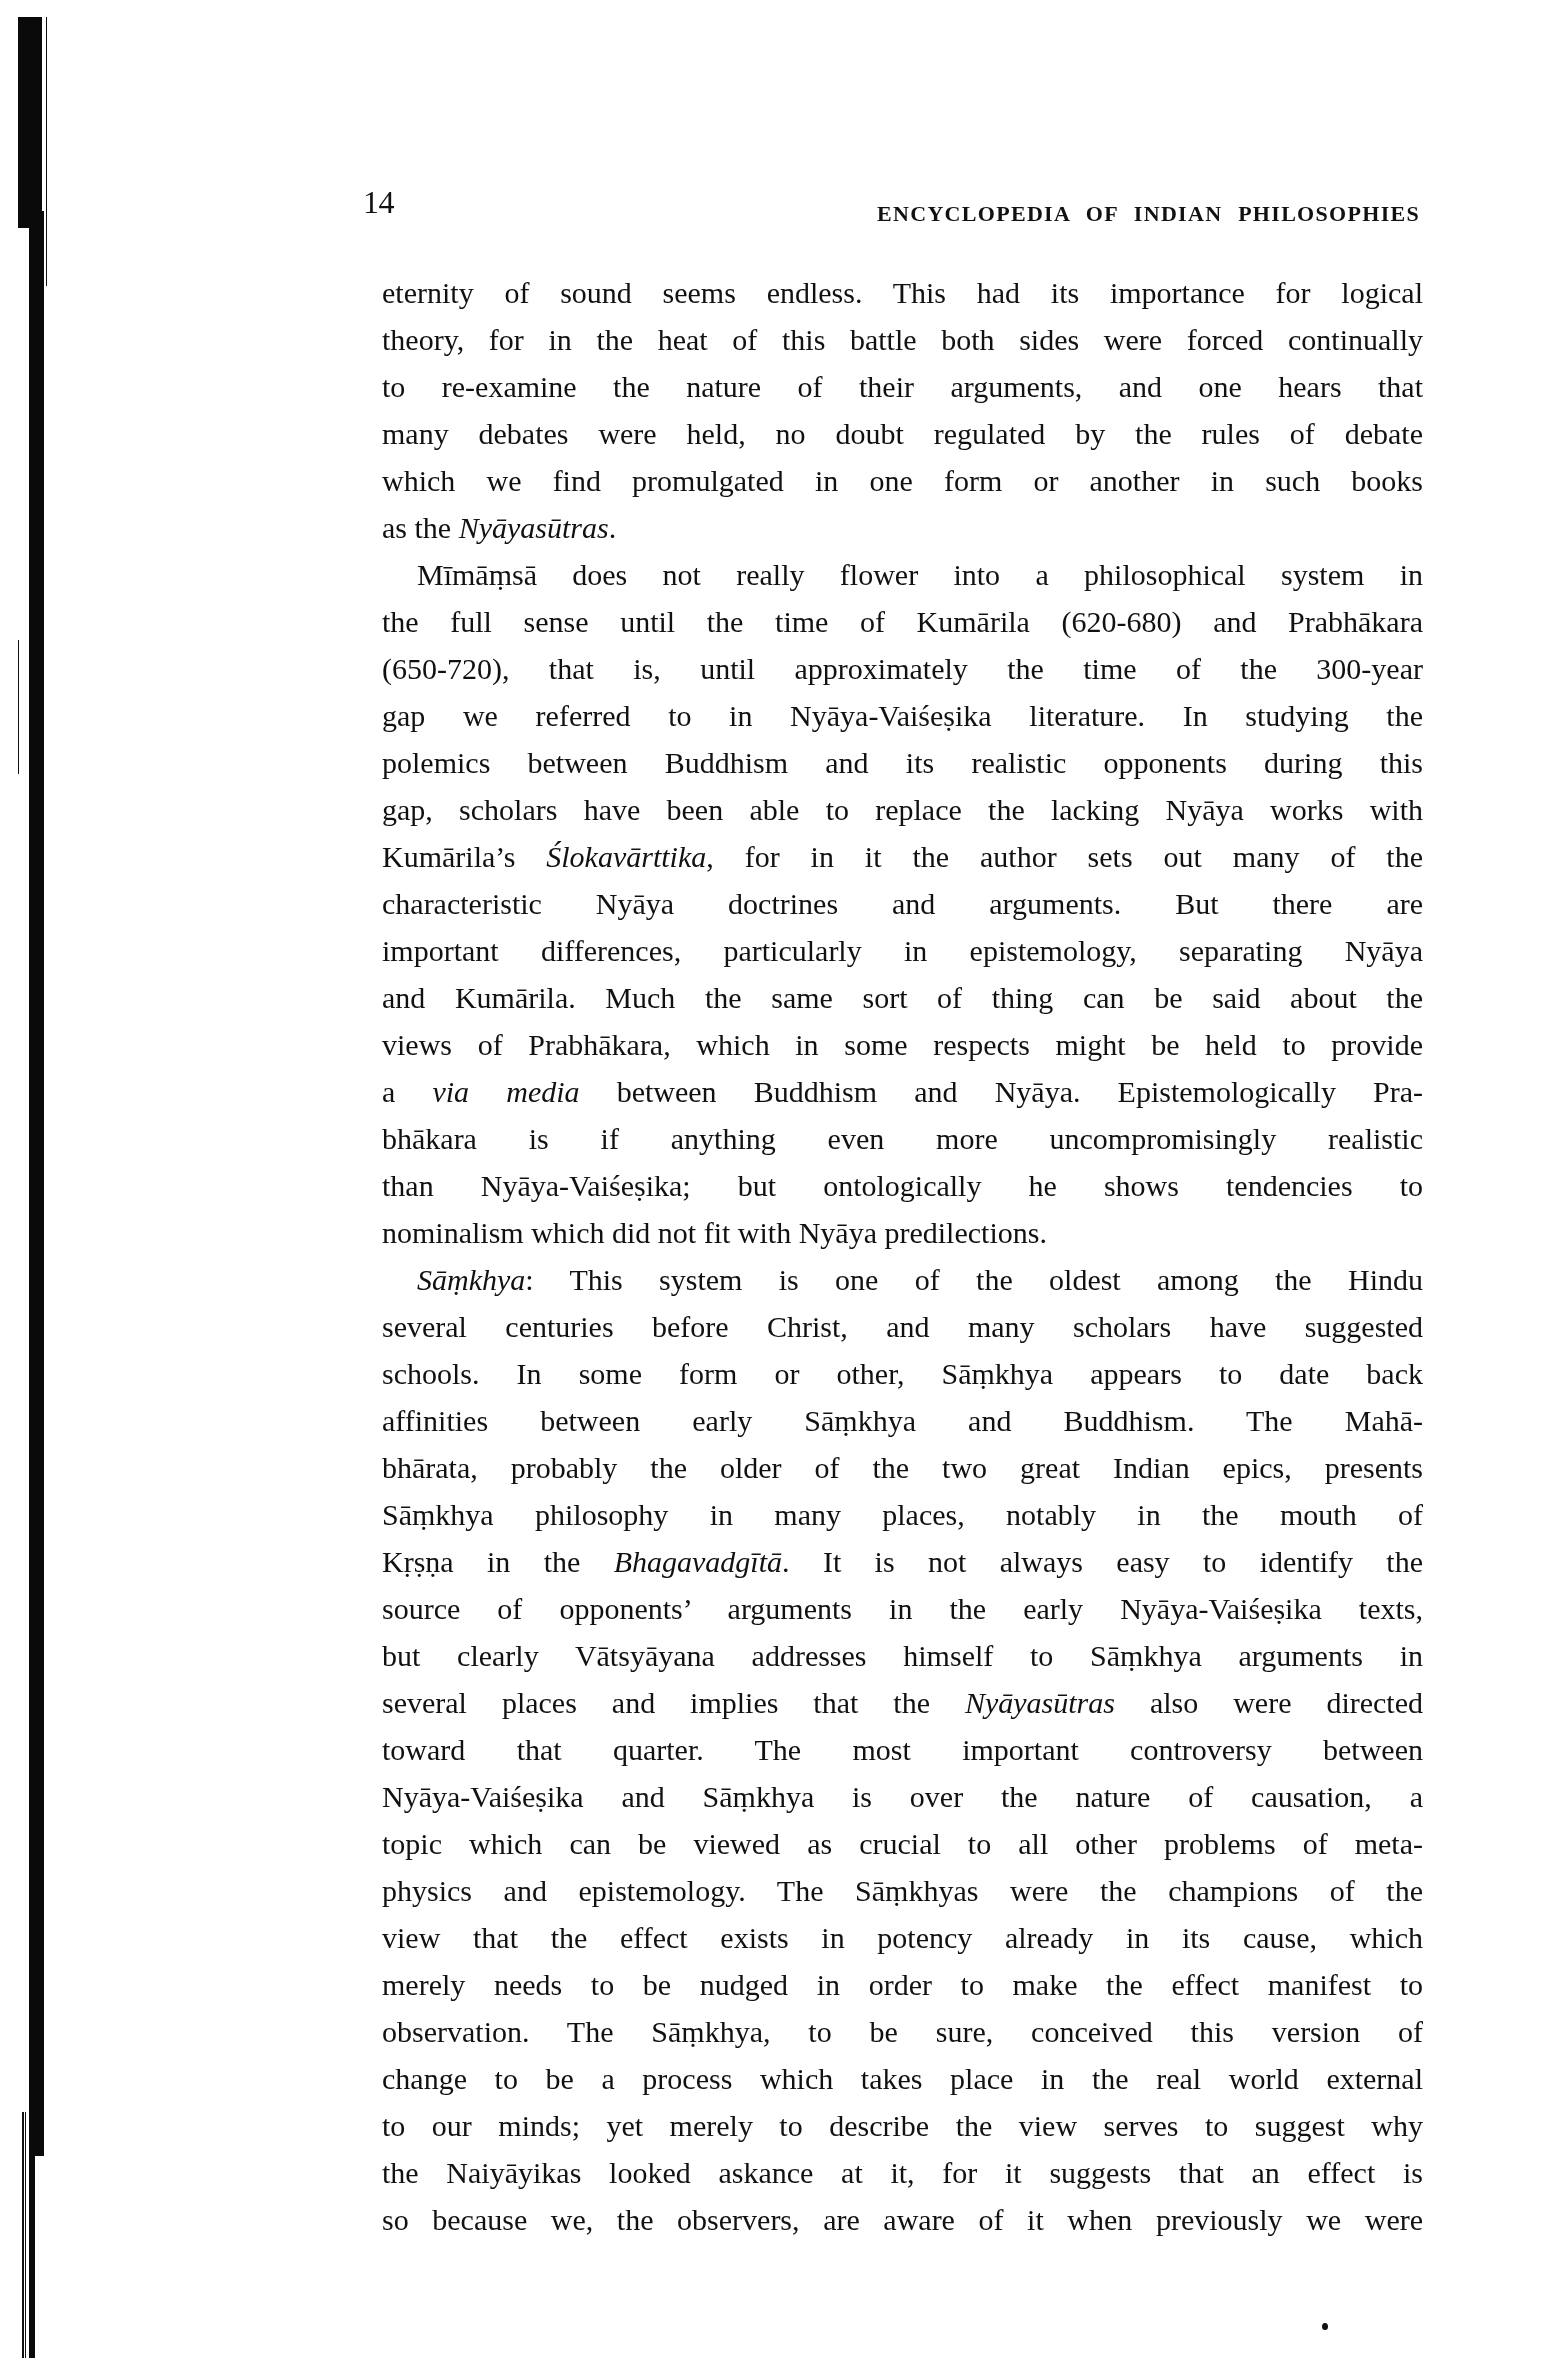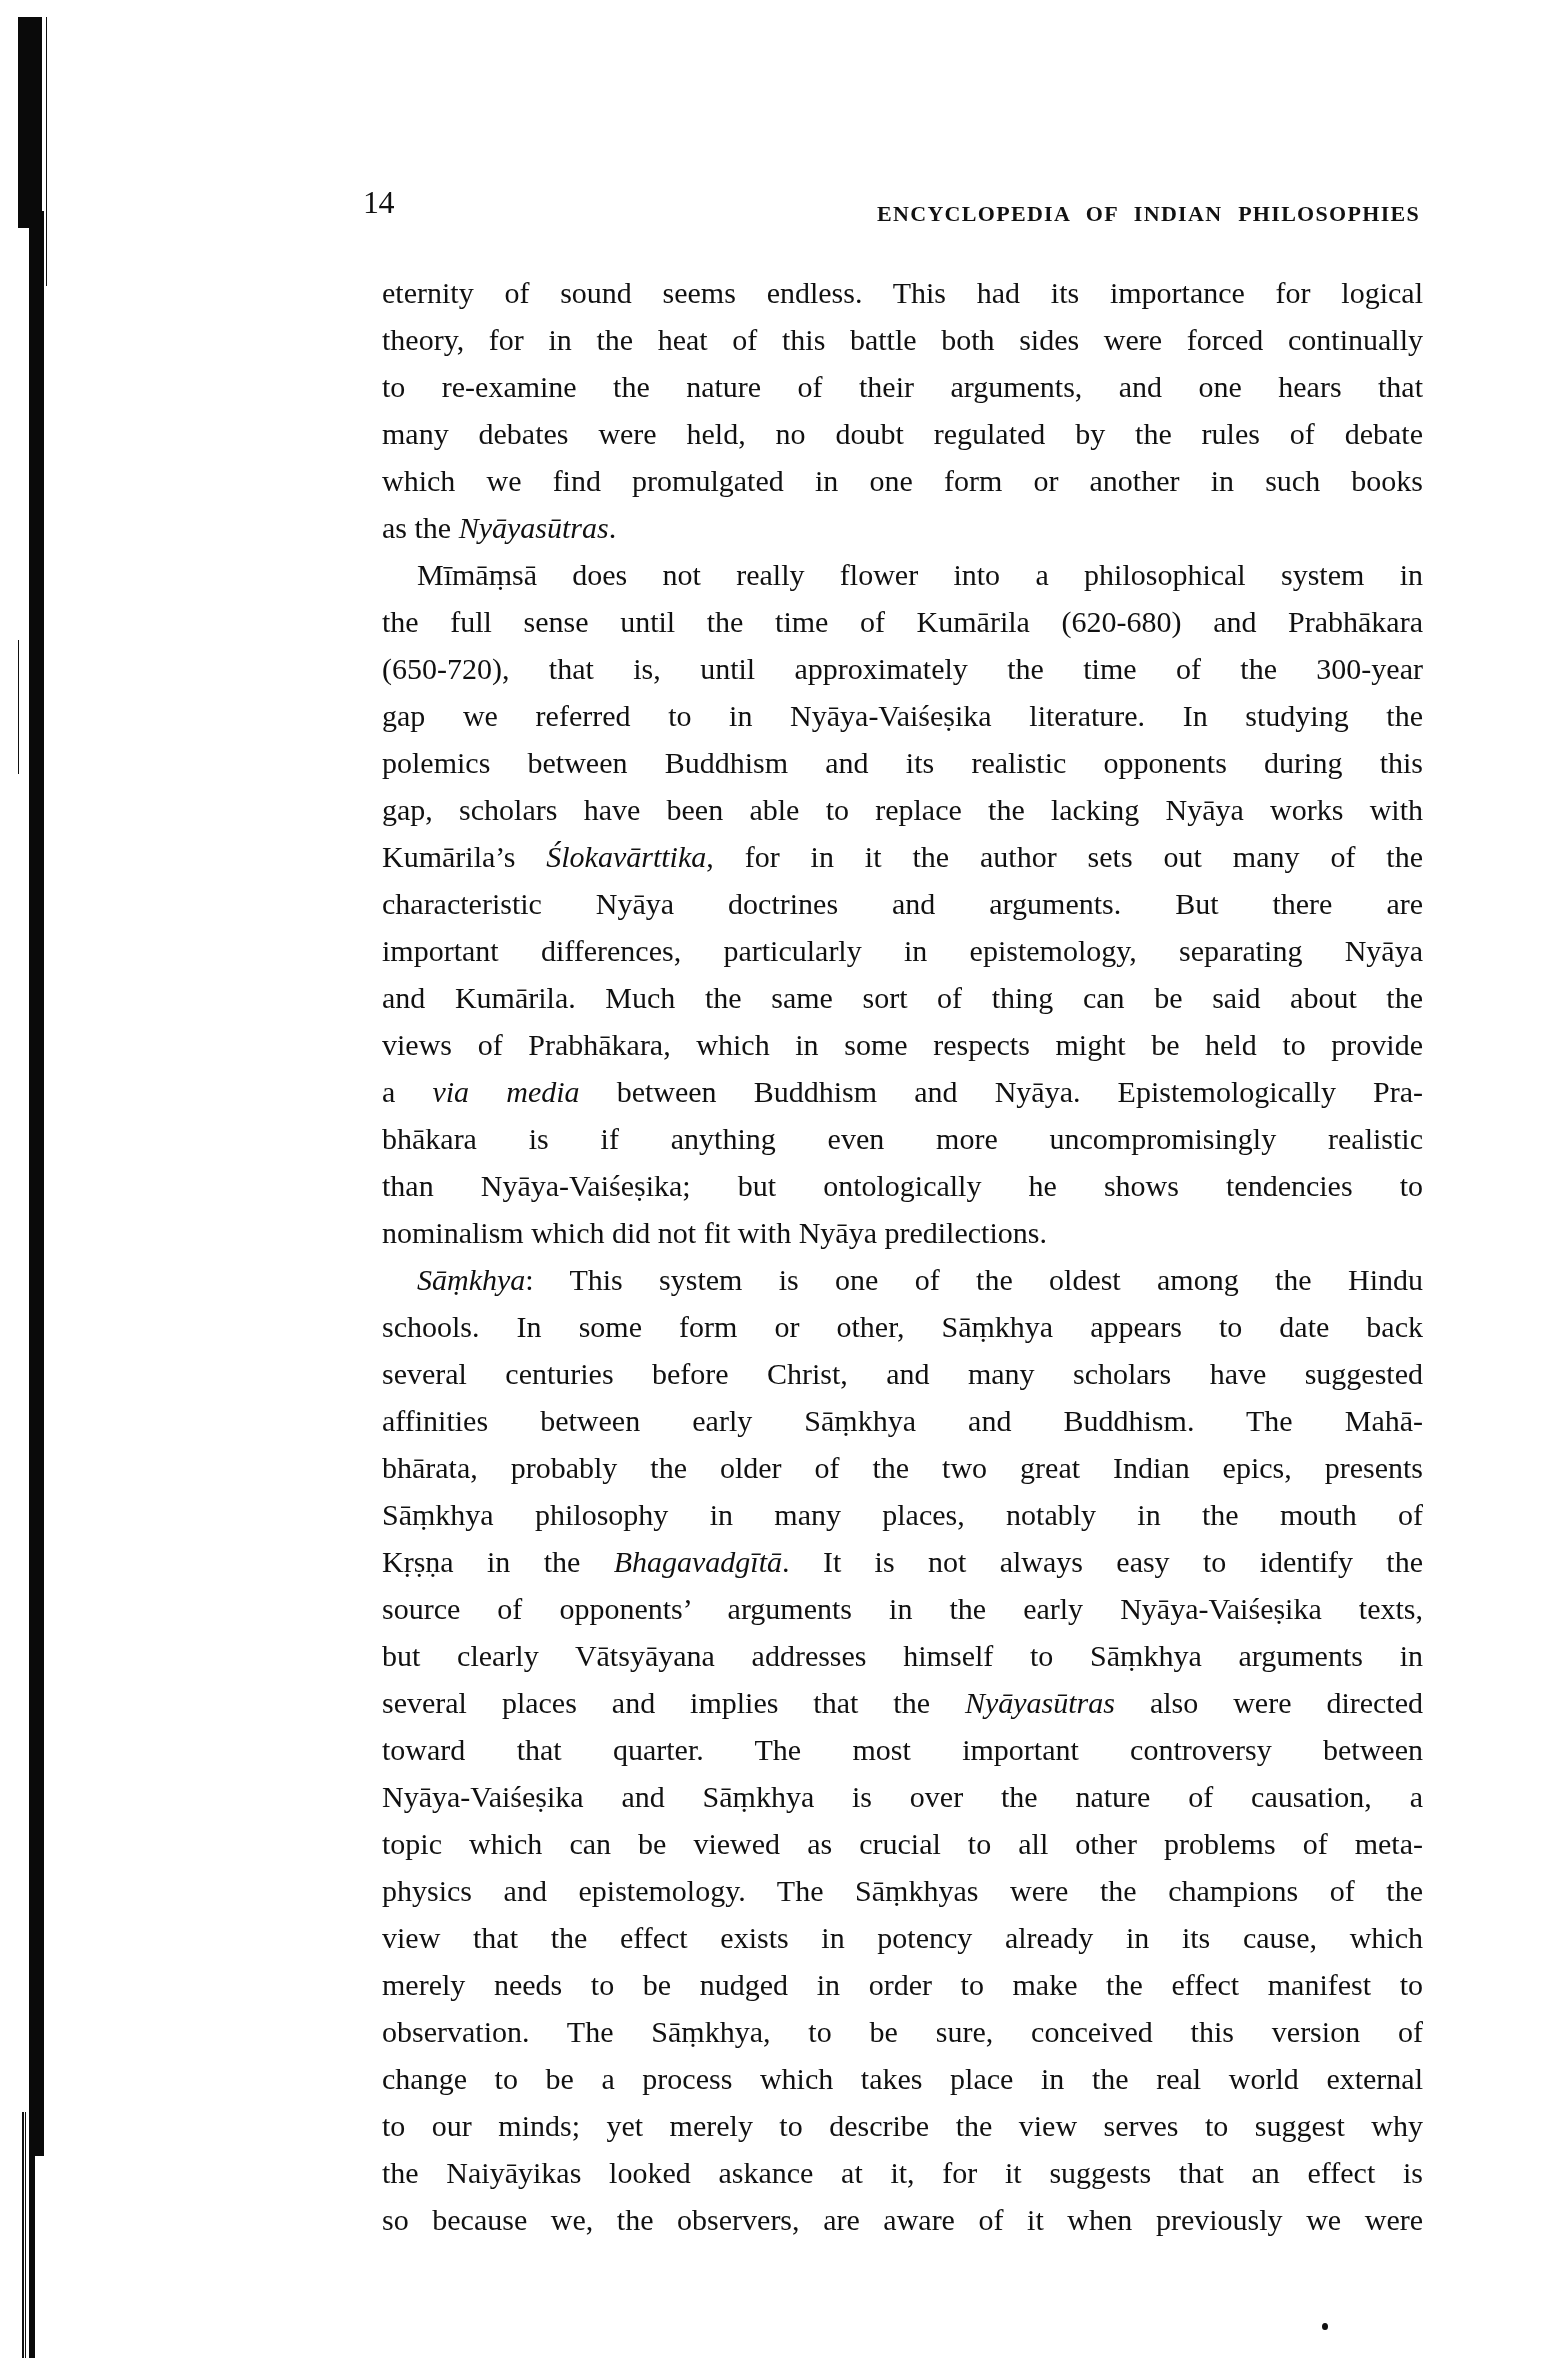--- a/index.html
+++ b/index.html
@@ -157,22 +157,22 @@
       <div class="line"><span class="line-inner"><span>important differences, particularly in epistemology, separating Nyāya</span></span></div>
       <div class="line"><span class="line-inner"><span>and Kumārila. Much the same sort of thing can be said about the</span></span></div>
       <div class="line"><span class="line-inner"><span>views of Prabhākara, which in some respects might be held to provide</span></span></div>
       <div class="line"><span class="line-inner"><span>a </span><span class="it">via media</span><span> between Buddhism and Nyāya. Epistemologically Pra-</span></span></div>
       <div class="line"><span class="line-inner"><span>bhākara is if anything even more uncompromisingly realistic</span></span></div>
       <div class="line"><span class="line-inner"><span>than Nyāya-Vaiśeṣika; but ontologically he shows tendencies to</span></span></div>
       <div class="line last"><span class="line-inner"><span>nominalism which did not fit with Nyāya predilections.</span></span></div>
     </div>
     <div>
       <div class="line indent"><span class="line-inner"><span class="it">Sāṃkhya</span><span>: This system is one of the oldest among the Hindu</span></span></div>
+      <div class="line"><span class="line-inner"><span>several centuries before Christ, and many scholars have suggested</span></span></div>
       <div class="line"><span class="line-inner"><span>schools. In some form or other, Sāṃkhya appears to date back</span></span></div>
-      <div class="line"><span class="line-inner"><span>several centuries before Christ, and many scholars have suggested</span></span></div>
       <div class="line"><span class="line-inner"><span>affinities between early Sāṃkhya and Buddhism. The Mahā-</span></span></div>
       <div class="line"><span class="line-inner"><span>bhārata, probably the older of the two great Indian epics, presents</span></span></div>
       <div class="line"><span class="line-inner"><span>Sāṃkhya philosophy in many places, notably in the mouth of</span></span></div>
       <div class="line"><span class="line-inner"><span>Kṛṣṇa in the </span><span class="it">Bhagavadgītā</span><span>. It is not always easy to identify the</span></span></div>
       <div class="line"><span class="line-inner"><span>source of opponents’ arguments in the early Nyāya-Vaiśeṣika texts,</span></span></div>
       <div class="line"><span class="line-inner"><span>but clearly Vātsyāyana addresses himself to Sāṃkhya arguments in</span></span></div>
       <div class="line"><span class="line-inner"><span>several places and implies that the </span><span class="it">Nyāyasūtras</span><span> also were directed</span></span></div>
       <div class="line"><span class="line-inner"><span>toward that quarter. The most important controversy between</span></span></div>
       <div class="line"><span class="line-inner"><span>Nyāya-Vaiśeṣika and Sāṃkhya is over the nature of causation, a</span></span></div>
       <div class="line"><span class="line-inner"><span>topic which can be viewed as crucial to all other problems of meta-</span></span></div>

